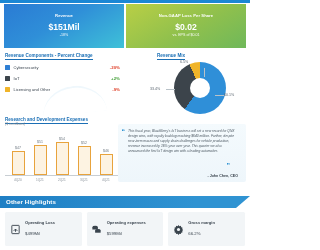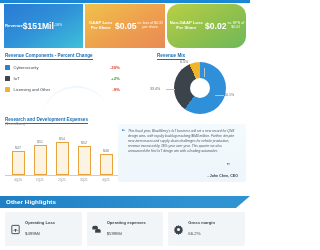--- a/index.html
+++ b/index.html
@@ -9,29 +9,29 @@
     font-family:"Liberation Sans", sans-serif;
     -webkit-font-smoothing:antialiased;
   }
   .page{position:relative;width:250px;height:250px;background:#fff;overflow:hidden;}
 
   
   .top-rule{position:absolute;left:0;top:0;width:250px;height:3px;background:#1b87d4;}
 
   
   .kpis{position:absolute;left:4px;top:4px;width:242px;height:44px;display:flex;gap:2px;}
-  .kpi{flex:1;display:flex;flex-direction:row;align-items:center;
+  .kpi{flex:1;display:flex;flex-direction:column;align-items:center;justify-content:center;
        color:#fff;text-align:center;padding:2px 1px;box-sizing:border-box;}
   .kpi .t{font-size:4.2px;letter-spacing:.05px;line-height:1.1;opacity:.97;font-weight:600;}
   .kpi .v{font-size:8.6px;font-weight:700;margin:4px 0 3px;line-height:1;}
   .kpi .s{font-size:3.6px;line-height:1.1;opacity:.95;}
   .k1{background:linear-gradient(150deg,#2a7bd4 0%,#2f8fd8 45%,#3fc1d8 100%);}
   .k2{background:linear-gradient(150deg,#7cc06a 0%,#6dc48e 50%,#4fd0c3 100%);}
   .k3{background:linear-gradient(150deg,#f0c24a 0%,#ee9f4e 55%,#e98a55 100%);}
-  .k4{background:linear-gradient(150deg,#b9cf45 0%,#8fc04d 55%,#6fb85a 100%);border-radius:12px;}
+  .k4{background:linear-gradient(150deg,#b9cf45 0%,#8fc04d 55%,#6fb85a 100%);}
 
   
   .sec-h{position:absolute;font-size:4.6px;font-weight:700;color:#1b6fb5;
          border-bottom:.6px solid #1b6fb5;padding-bottom:.8px;line-height:1.1;}
   #h-rev{left:5px;top:53px;}
   #h-mix{left:157px;top:53px;}
   #h-rd{left:5px;top:117px;}
   #h-rd-sub{left:5px;top:123px;font-size:3.4px;color:#7d8890;font-weight:400;border:none;}
 
   
@@ -104,25 +104,20 @@
 
   <div class="kpis">
 
     <div class="kpi k1">
       <div class="t">Revenue</div>
       <div class="v">$151Mil</div>
       <div class="s">-18%</div>
     </div>
 
 
-    <div class="kpi k3">
-      <div class="t">GAAP Loss Per Share</div>
-      <div class="v">$0.05</div>
-      <div class="s">vs. loss of $0.31 per share</div>
-    </div>
 
     <div class="kpi k4">
       <div class="t">Non-GAAP Loss Per Share</div>
       <div class="v">$0.02</div>
       <div class="s">vs. EPS of $0.01</div>
     </div>
 
   </div>
 
   <div class="sec-h" id="h-rev">Revenue Components - Percent Change</div>

